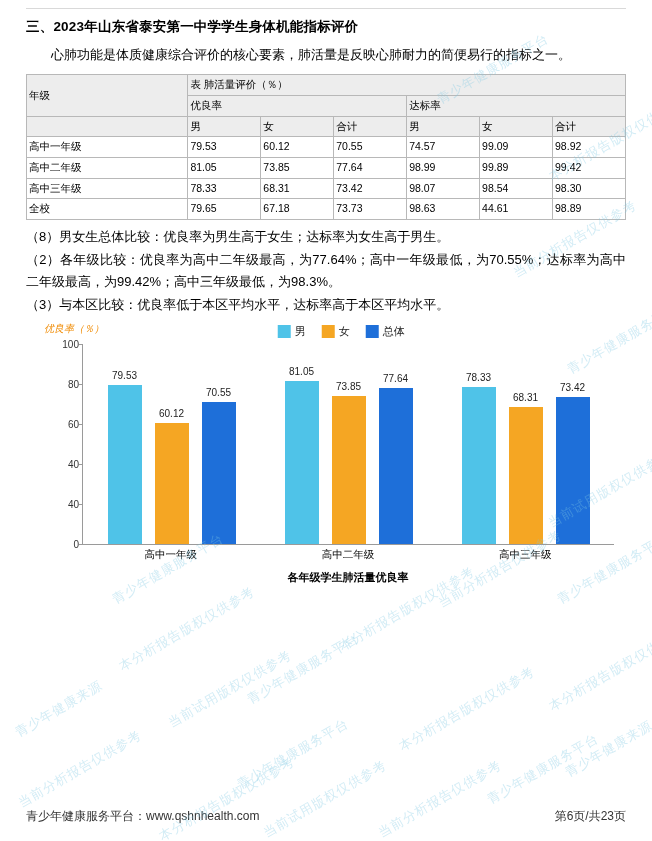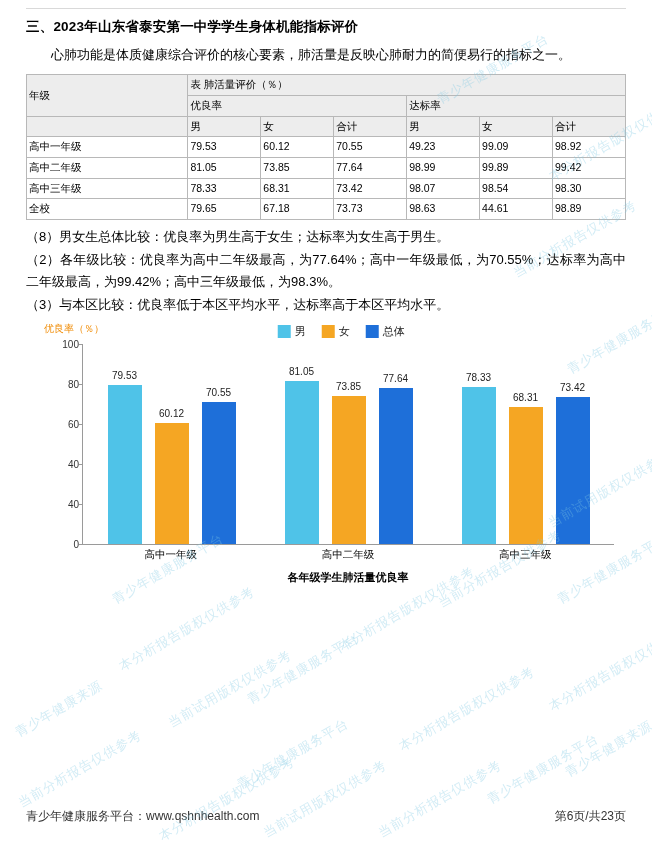--- a/index.html
+++ b/index.html
@@ -86,20 +86,21 @@
     margin-top: 6px;
     width: 100%;
     height: 268px;
   }
   .chart-ylabel {
     position: absolute;
     left: 18px;
     top: 0px;
     font-size: 10px;
     color: #f08a00;
+    font-style: italic;
   }
   .legend {
     position: absolute;
     top: 2px;
     left: 50%;
     transform: translateX(-38%);
     display: flex;
     gap: 16px;
     align-items: center;
     font-size: 11px;
@@ -261,21 +262,21 @@
           <td class="hdr">女</td>
           <td class="hdr">合计</td>
         </tr>
       </thead>
       <tbody>
         <tr>
           <td class="lbl">高中一年级</td>
           <td>79.53</td>
           <td>60.12</td>
           <td>70.55</td>
-          <td>49.23</td>
+          <td>74.57</td>
           <td>99.09</td>
           <td>98.92</td>
         </tr>
         <tr>
           <td class="lbl">高中二年级</td>
           <td>81.05</td>
           <td>73.85</td>
           <td>77.64</td>
           <td>98.99</td>
           <td>99.89</td>

